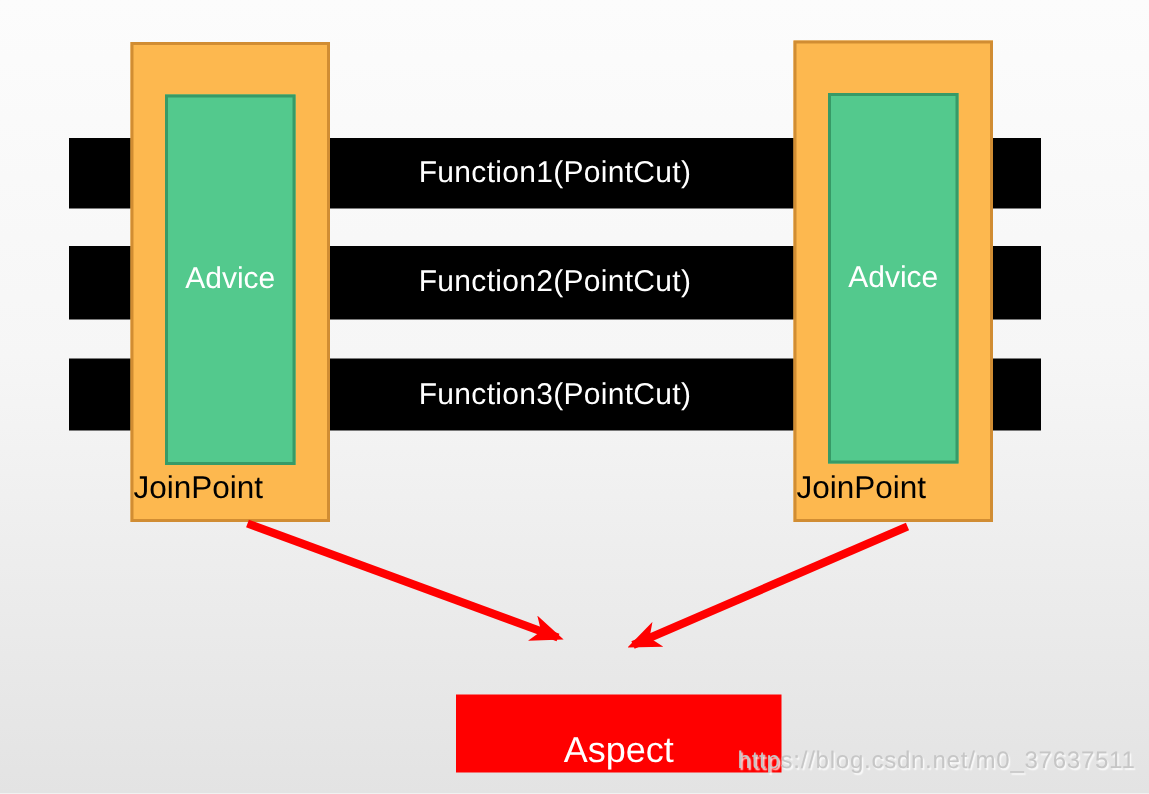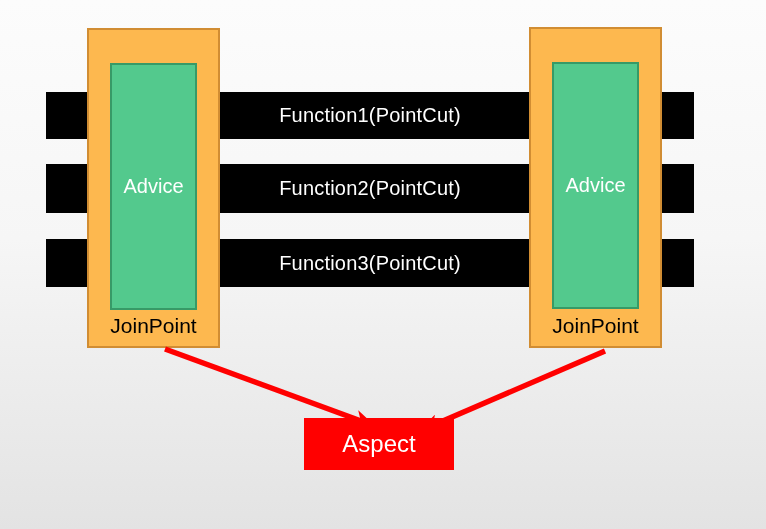--- a/index.html
+++ b/index.html
@@ -62,43 +62,43 @@
   }
   .advice-label{
     color:#ffffff;
     font-size:20px;
   }
   .jp-label{
     position:absolute;
     bottom:8px;
     left:0;
     width:100%;
-    text-align:center;
+    text-align:left;
     color:#000000;
     font-size:21px;
   }
   
   .arrows{
     position:absolute;
     left:0;top:0;
     width:766px;height:529px;
     z-index:3;
     pointer-events:none;
   }
   
   .aspect{
     position:absolute;
     left:304px;
-    top:418px;
-    width:150px;
+    top:463px;
+    width:217px;
     height:52px;
     background:#FF0000;
     z-index:3;
     display:flex;
-    align-items:center;
+    align-items:flex-end;
     justify-content:center;
   }
   .aspect-label{
     color:#ffffff;
     font-size:24px;
   }
   
   .watermark{
     position:absolute;
     right:9px;
@@ -146,14 +146,15 @@
       </marker>
     </defs>
     <line x1="165" y1="349" x2="372" y2="425" stroke="#FF0000" stroke-width="5.5" marker-end="url(#arrowhead)"></line>
     <line x1="605" y1="351" x2="422" y2="430" stroke="#FF0000" stroke-width="5.5" marker-end="url(#arrowhead)"></line>
   </svg>
 
   <div class="aspect">
     <span class="aspect-label">Aspect</span>
   </div>
 
+  <div class="watermark">https://blog.csdn.net/m0_37637511</div>
 
 </div>
 
 </body></html>

